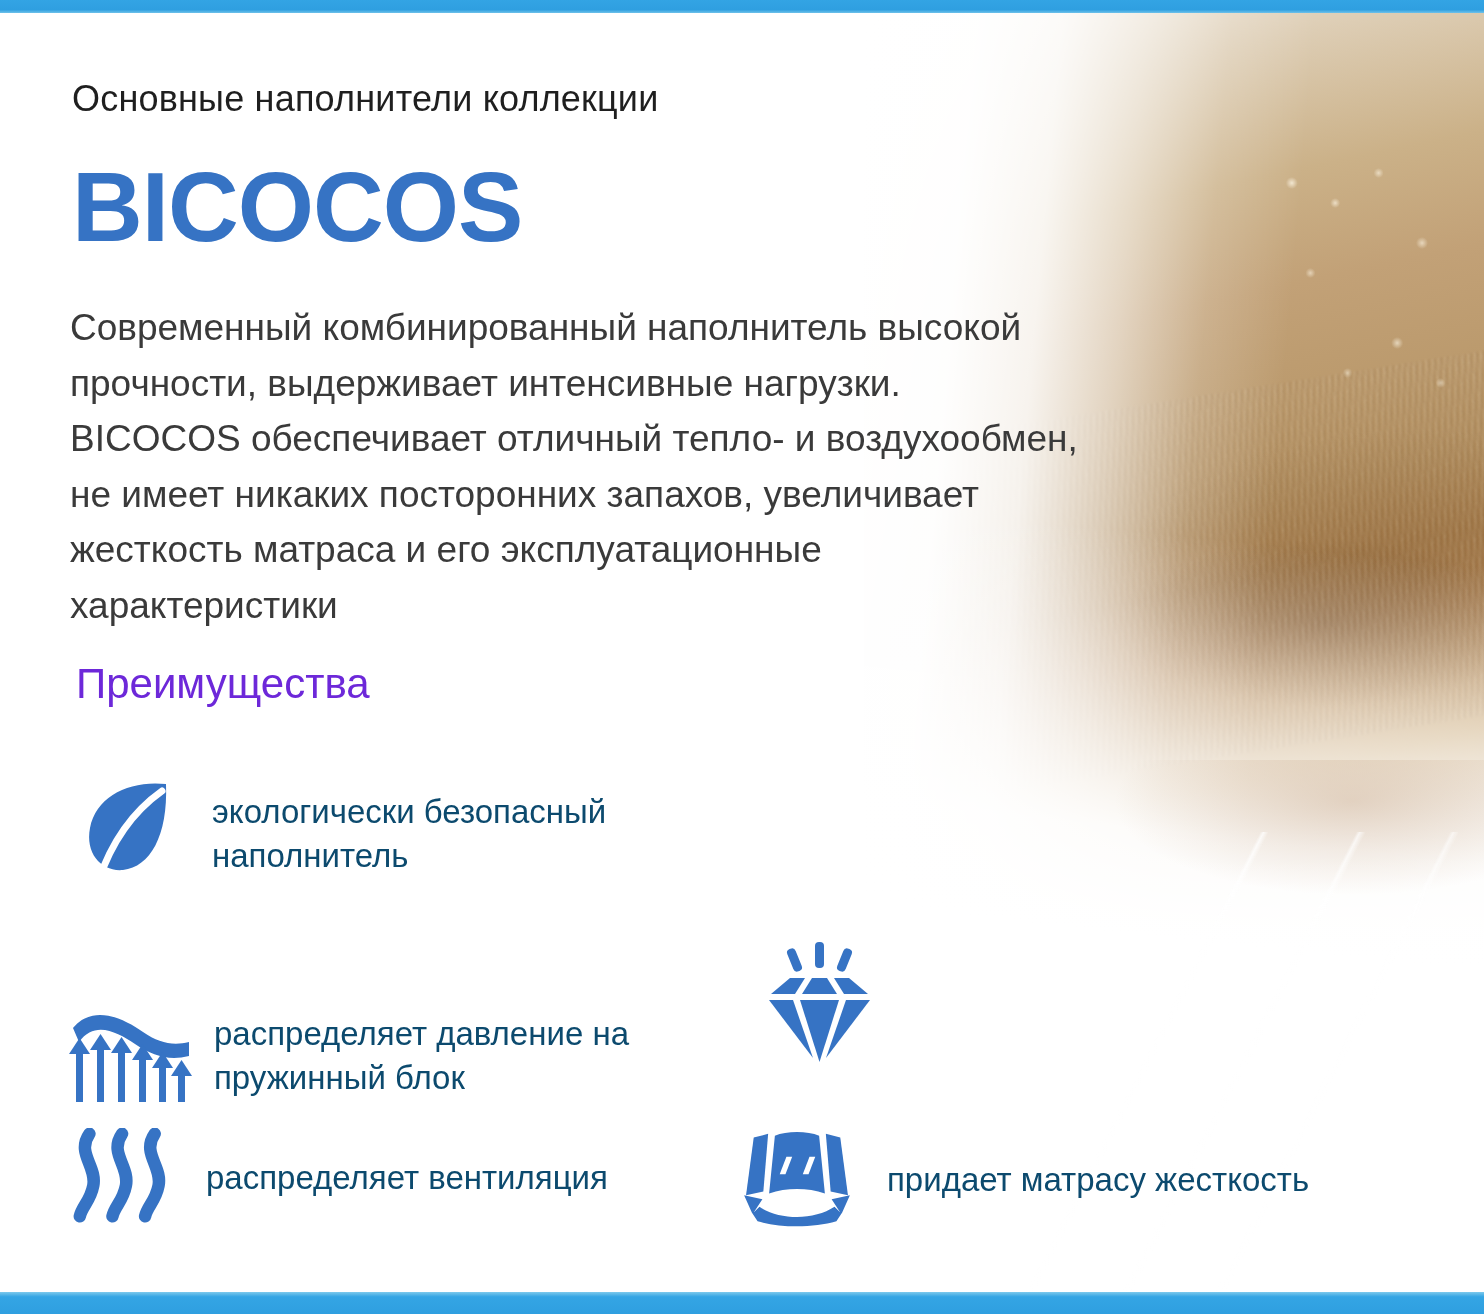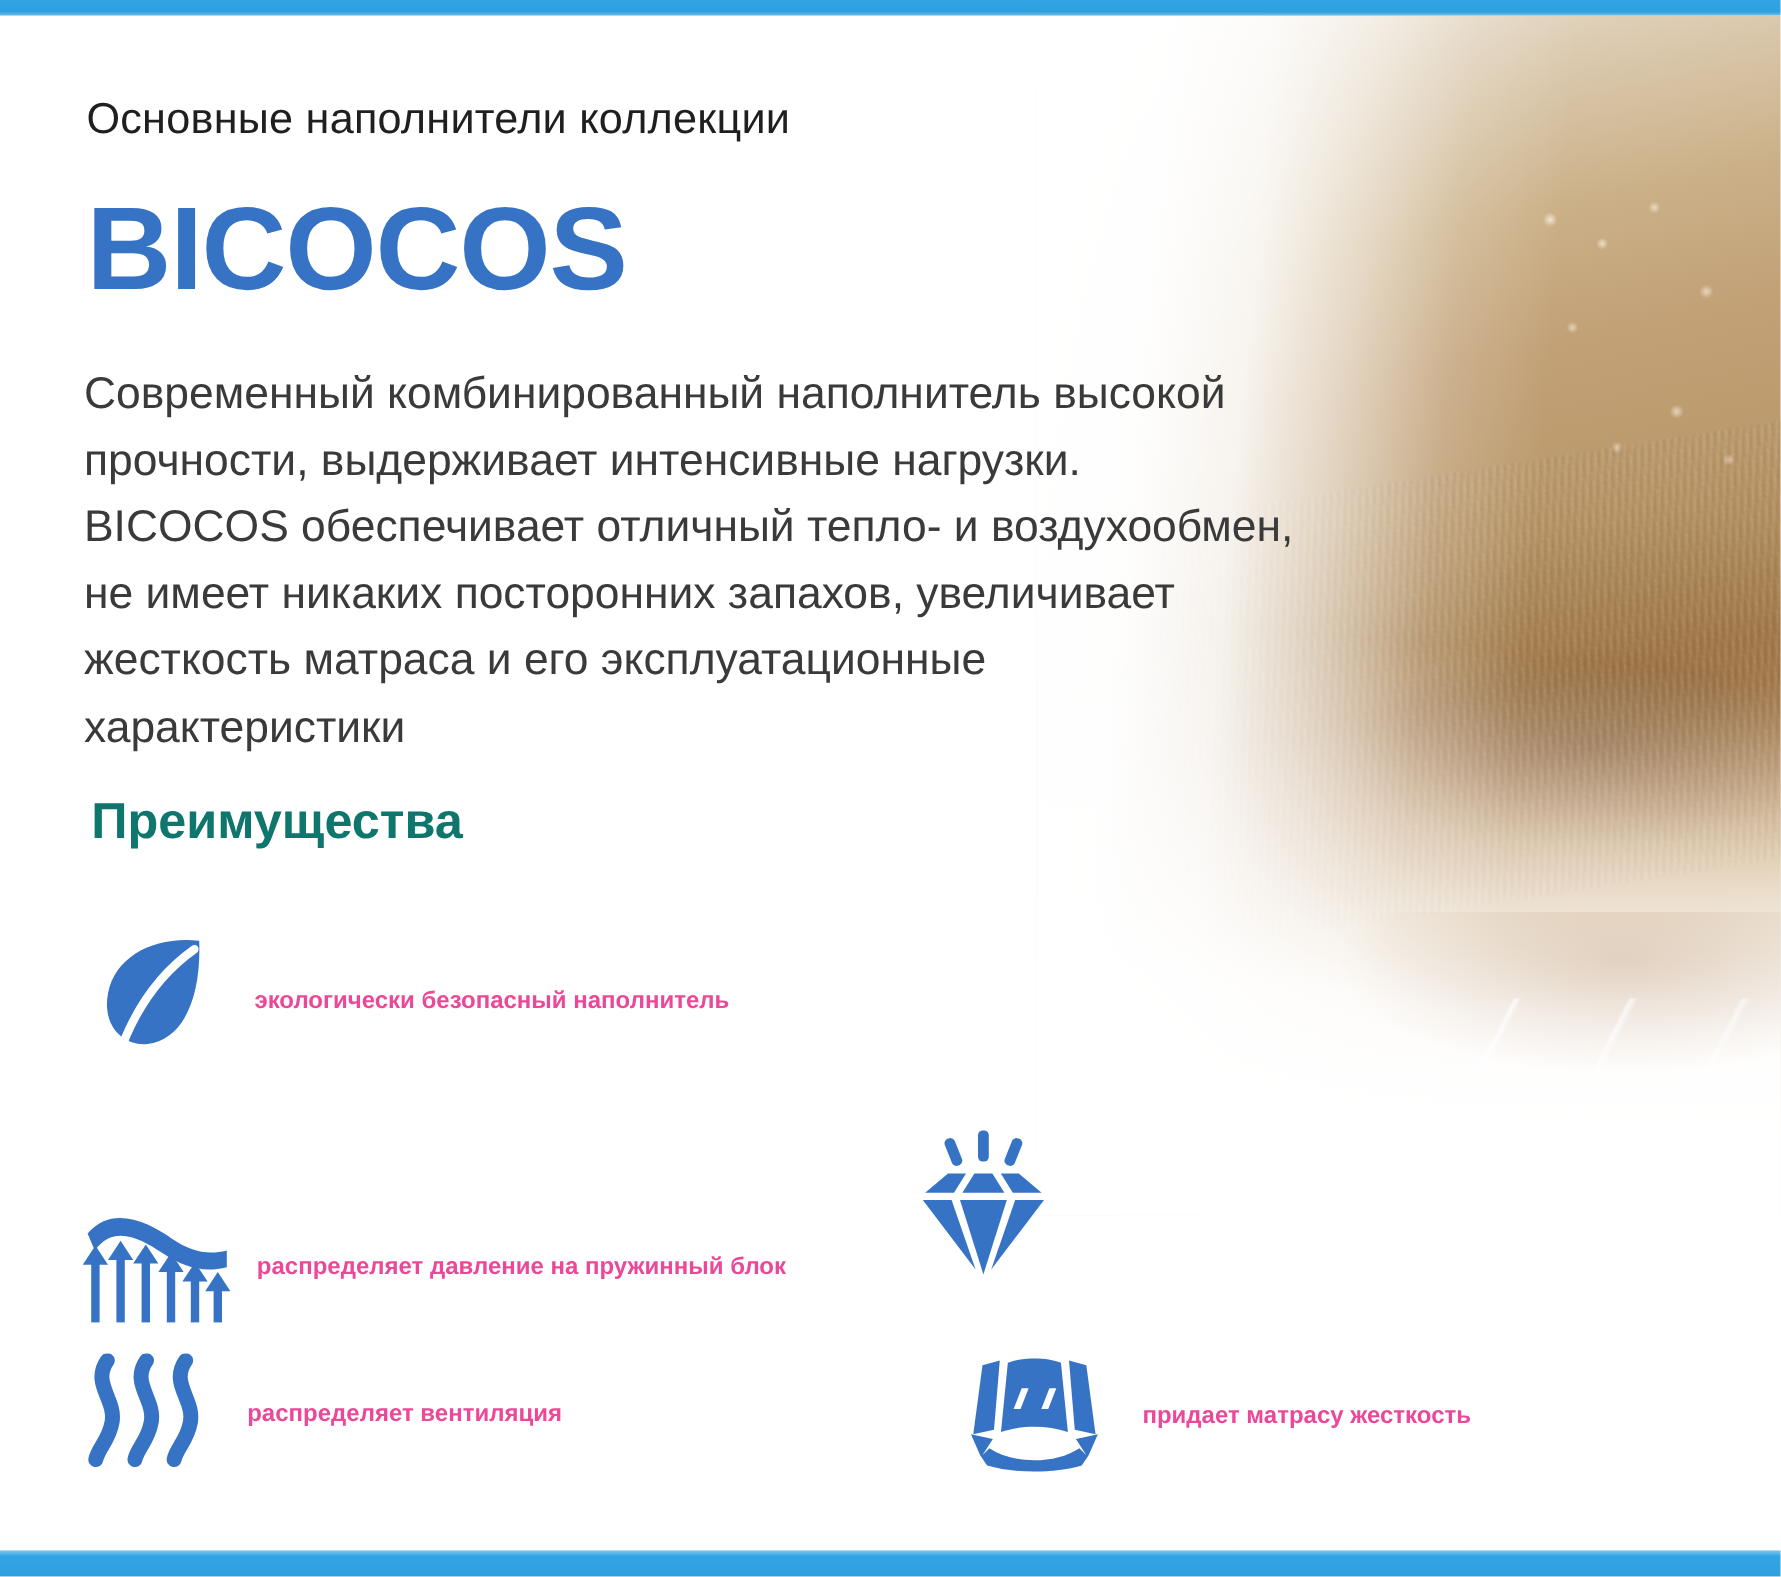--- a/index.html
+++ b/index.html
@@ -185,51 +185,51 @@
     line-height: 1.5;
     color: #3a3a3a;
     font-weight: 400;
   }
 
   .adv-title {
     position: absolute;
     left: 76px;
     top: 660px;
     font-size: 42px;
-    font-weight: 700;
-    color: #0f766e;
+    font-weight: 400;
+    color: #6d28d9;
     letter-spacing: 0px;
   }
 
   
   .benefit {
     position: absolute;
     display: flex;
     align-items: center;
   }
   .benefit .ico {
     flex: 0 0 auto;
     display: block;
   }
   .benefit .txt {
-    font-size: 20px;
+    font-size: 33px;
     line-height: 1.32;
-    color: #ec4899;
-    font-weight: 700;
+    color: #0c4a6e;
+    font-weight: 400;
   }
 
   .b-eco        { left: 72px;  top: 778px;  width: 640px; }
   .b-eco .ico   { width: 112px; margin-right: 28px; }
   .b-pressure      { left: 66px; top: 1002px; width: 640px; }
   .b-pressure .ico { width: 130px; margin-right: 18px; }
   .b-vent          { left: 70px; top: 1128px; width: 640px; }
   .b-vent .ico     { width: 108px; margin-right: 28px; }
   .b-durable       { left: 760px; top: 940px; width: 660px; }
   .b-durable .ico  { width: 118px; margin-right: 30px; }
-  .b-firm          { left: 796px; top: 1128px; width: 680px; }
+  .b-firm          { left: 731px; top: 1128px; width: 680px; }
   .b-firm .ico     { width: 132px; margin-right: 24px; }
 </style>
 </head>
 <body>
 
 <div id="page">
 
   <div class="photo-wrap">
     <div class="photo"></div>
     <div class="photo-fibers"></div>

